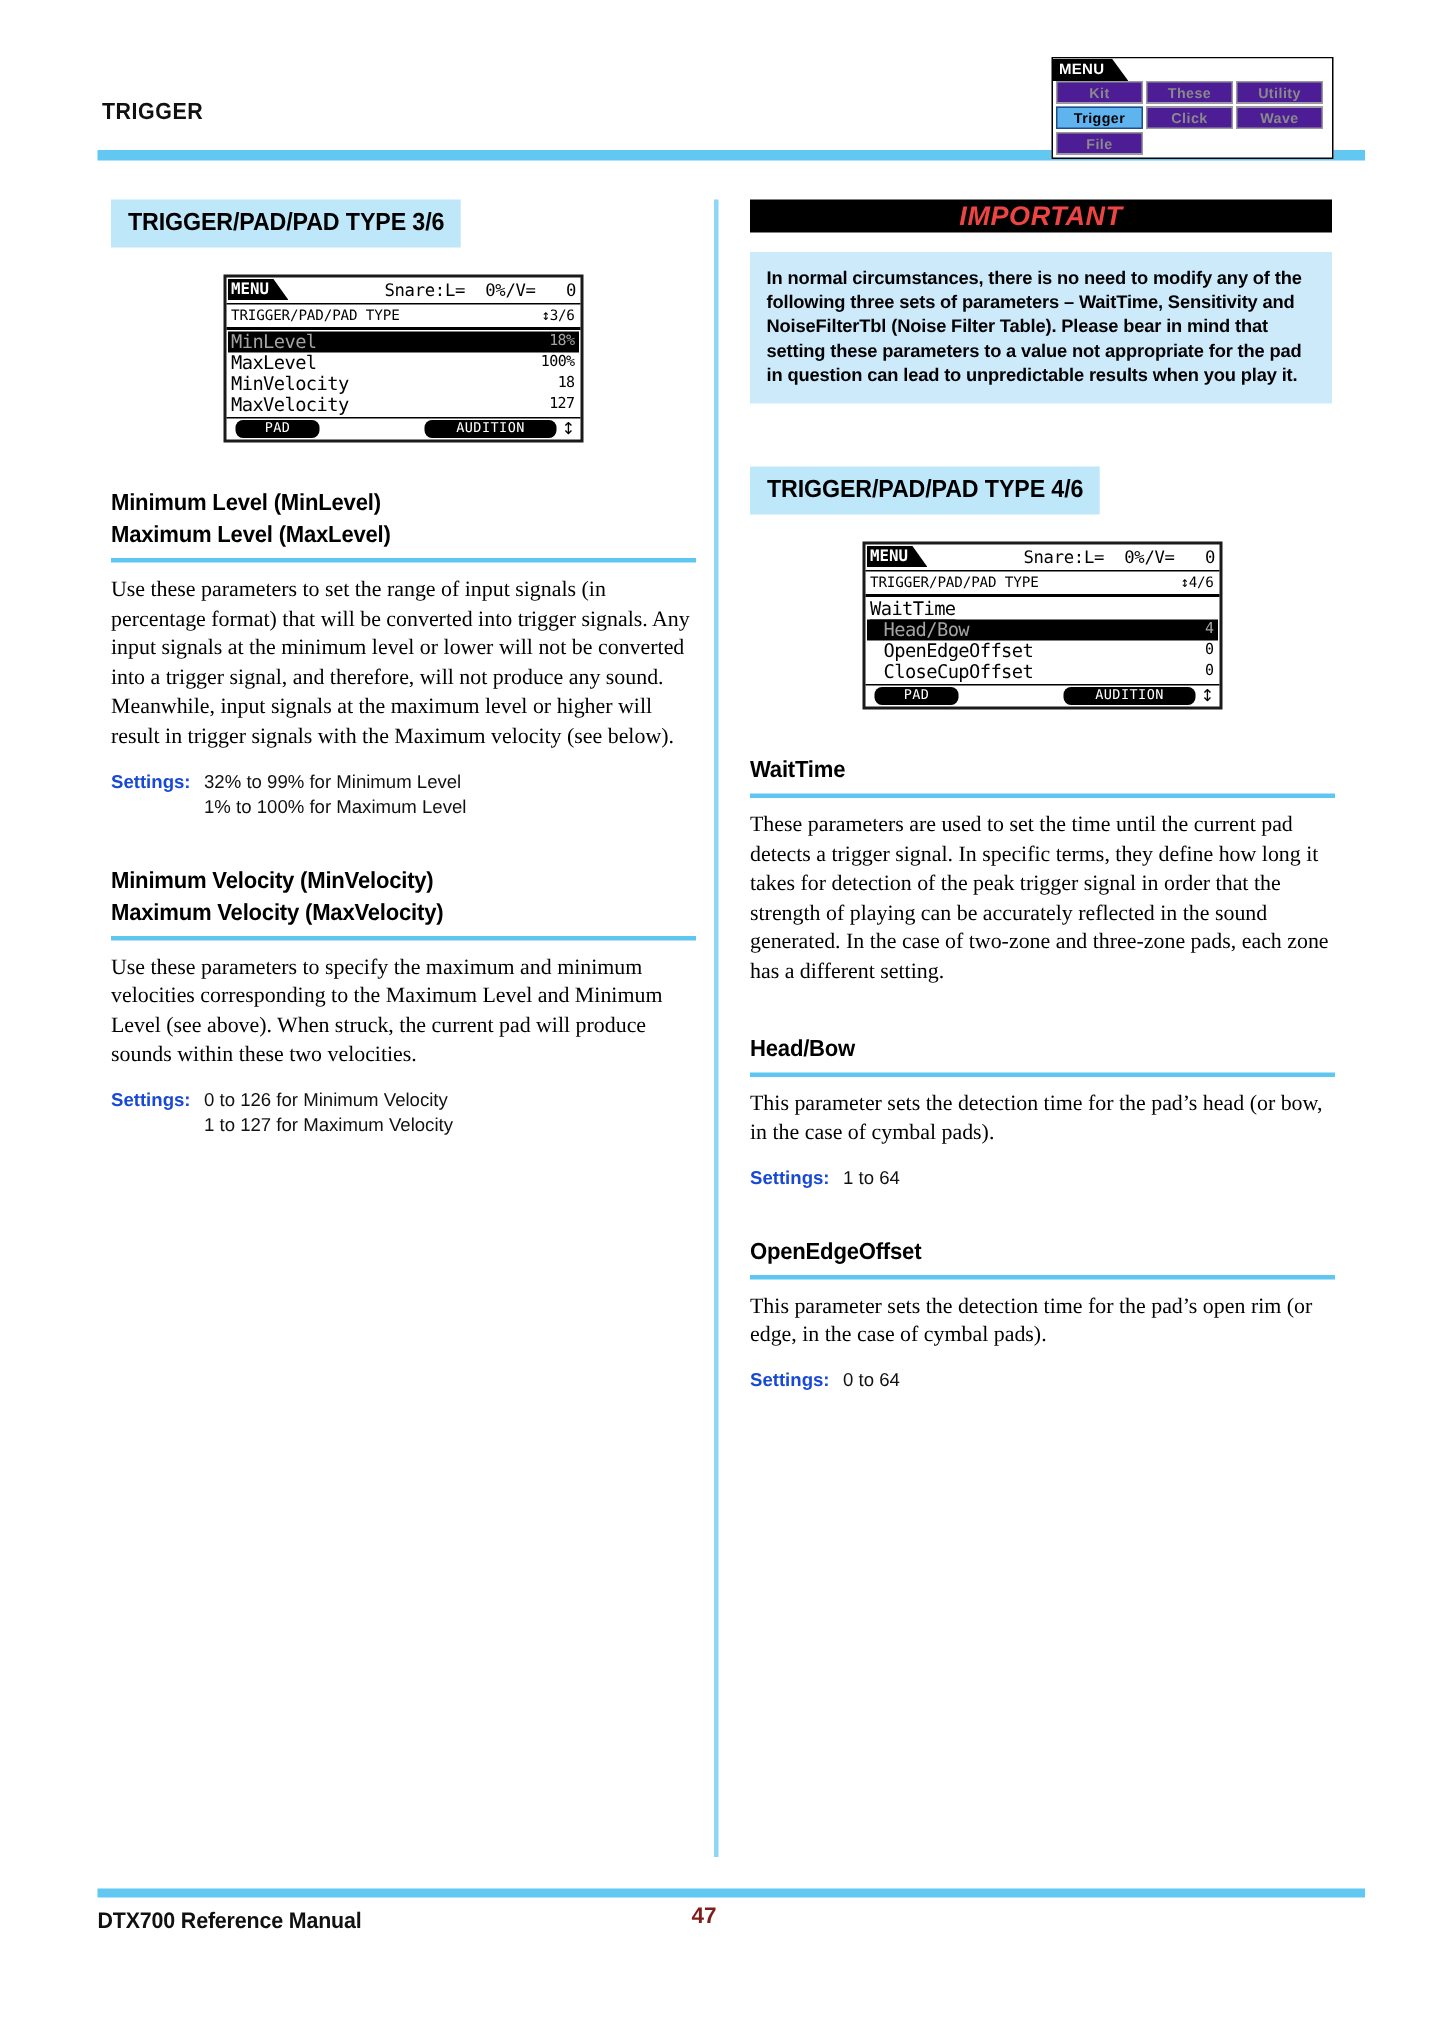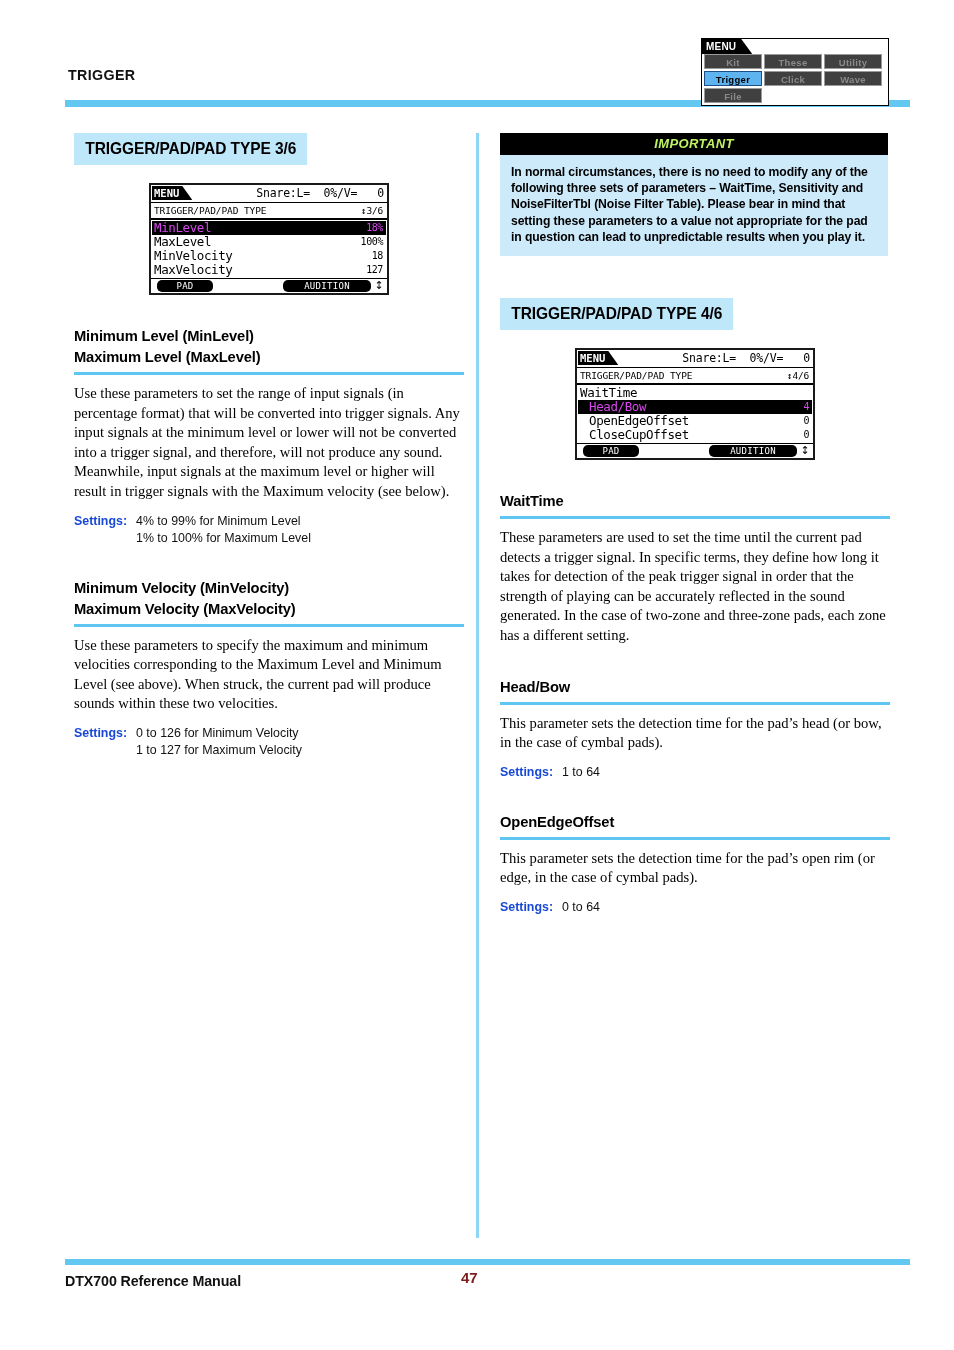--- a/index.html
+++ b/index.html
@@ -76,21 +76,21 @@
   }
   .menu-row {
     display: flex;
     gap: 2px;
     padding: 0 2px 2px 2px;
   }
   .menu-cell {
     flex: 0 0 58px;
     height: 15px;
     border: 1.2px solid #9a9a9a;
-    background: #404040;
+    background: #4c1d95;
     color: #8a8a8a;
     font-family: "Liberation Sans", sans-serif;
     font-weight: bold;
     font-size: 9.5px;
     line-height: 15px;
     text-align: center;
     letter-spacing: 0.3px;
     box-sizing: border-box;
   }
   .menu-cell.empty {
@@ -218,21 +218,21 @@
   }
   .lcd-row .val {
     position: absolute;
     right: 3px; top: 0;
     font-size: 10px;
     line-height: 14px;
     letter-spacing: -0.4px;
   }
   .lcd-row.selected {
     background: #000000;
-    color: #d946ef;
+    color: #a3a3a3;
     text-align: center;
   }
   .lcd-row.grouphdr .lbl {
     border-bottom: 1.5px solid #000;
     padding-bottom: 0px;
   }
   .lcd-row.indent .lbl { left: 11px; }
   .lcd-softbar {
     position: relative;
     height: 14px;
@@ -319,38 +319,39 @@
   }
   .settings-values div { white-space: nowrap; }
 
   
   #important-box {
     width: 388px;
     border: 0;
   }
   #important-head {
     background: #000000;
-    color: #bef264;
+    color: #ef4444;
     font-family: "Liberation Sans", sans-serif;
     font-weight: bold;
     font-style: italic;
-    font-size: 13px;
+    font-size: 18px;
     line-height: 22px;
     text-align: center;
     letter-spacing: 0.4px;
   }
   #important-body {
     background: #cdeafb;
     font-family: "Liberation Sans", sans-serif;
     font-weight: bold;
     font-size: 12.2px;
     line-height: 16.2px;
     color: #000;
     padding: 9px 11px 11px 11px;
     letter-spacing: -0.1px;
+    margin-top: 13px;
   }
 
   
   #footer-rule {
     position: absolute;
     left: 65px;
     top: 1259px;
     width: 845px;
     height: 6px;
     background: #62c8f2;
@@ -449,21 +450,21 @@
   </div>
 
   <div class="section">
     <div class="param-head">Minimum Level (MinLevel)</div>
     <div class="param-head">Maximum Level (MaxLevel)</div>
     <div class="head-rule"></div>
     <p class="body-text">Use these parameters to set the range of input signals (in percentage format) that will be converted into trigger signals. Any input signals at the minimum level or lower will not be converted into a trigger signal, and therefore, will not produce any sound. Meanwhile, input signals at the maximum level or higher will result in trigger signals with the Maximum velocity (see below).</p>
     <div class="settings">
       <span class="settings-label">Settings:</span>
       <span class="settings-values">
-        <div>4% to 99% for Minimum Level</div>
+        <div>32% to 99% for Minimum Level</div>
         <div>1% to 100% for Maximum Level</div>
       </span>
     </div>
   </div>
 
   <div class="section">
     <div class="param-head">Minimum Velocity (MinVelocity)</div>
     <div class="param-head">Maximum Velocity (MaxVelocity)</div>
     <div class="head-rule"></div>
     <p class="body-text">Use these parameters to specify the maximum and minimum velocities corresponding to the Maximum Level and Minimum Level (see above). When struck, the current pad will produce sounds within these two velocities.</p>

